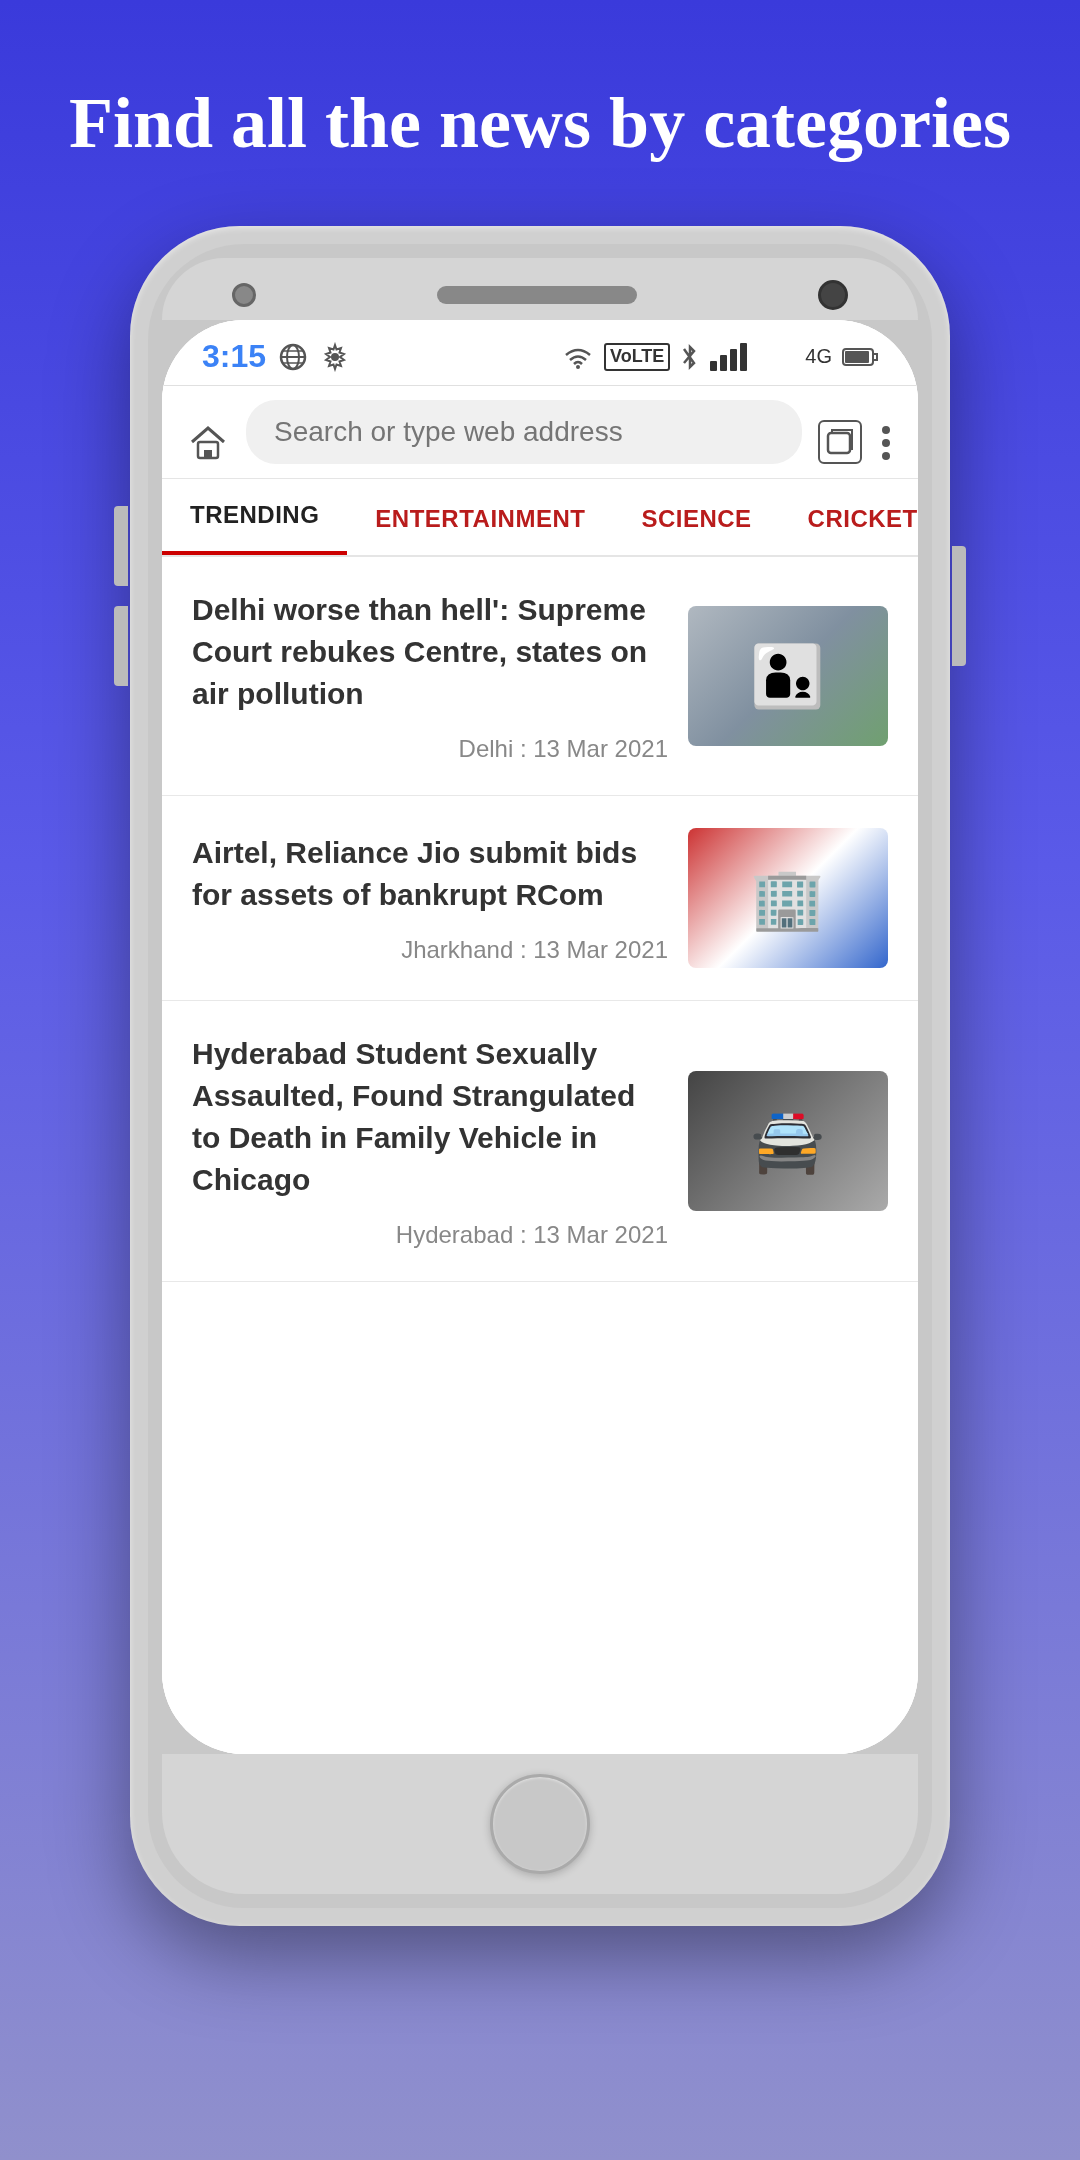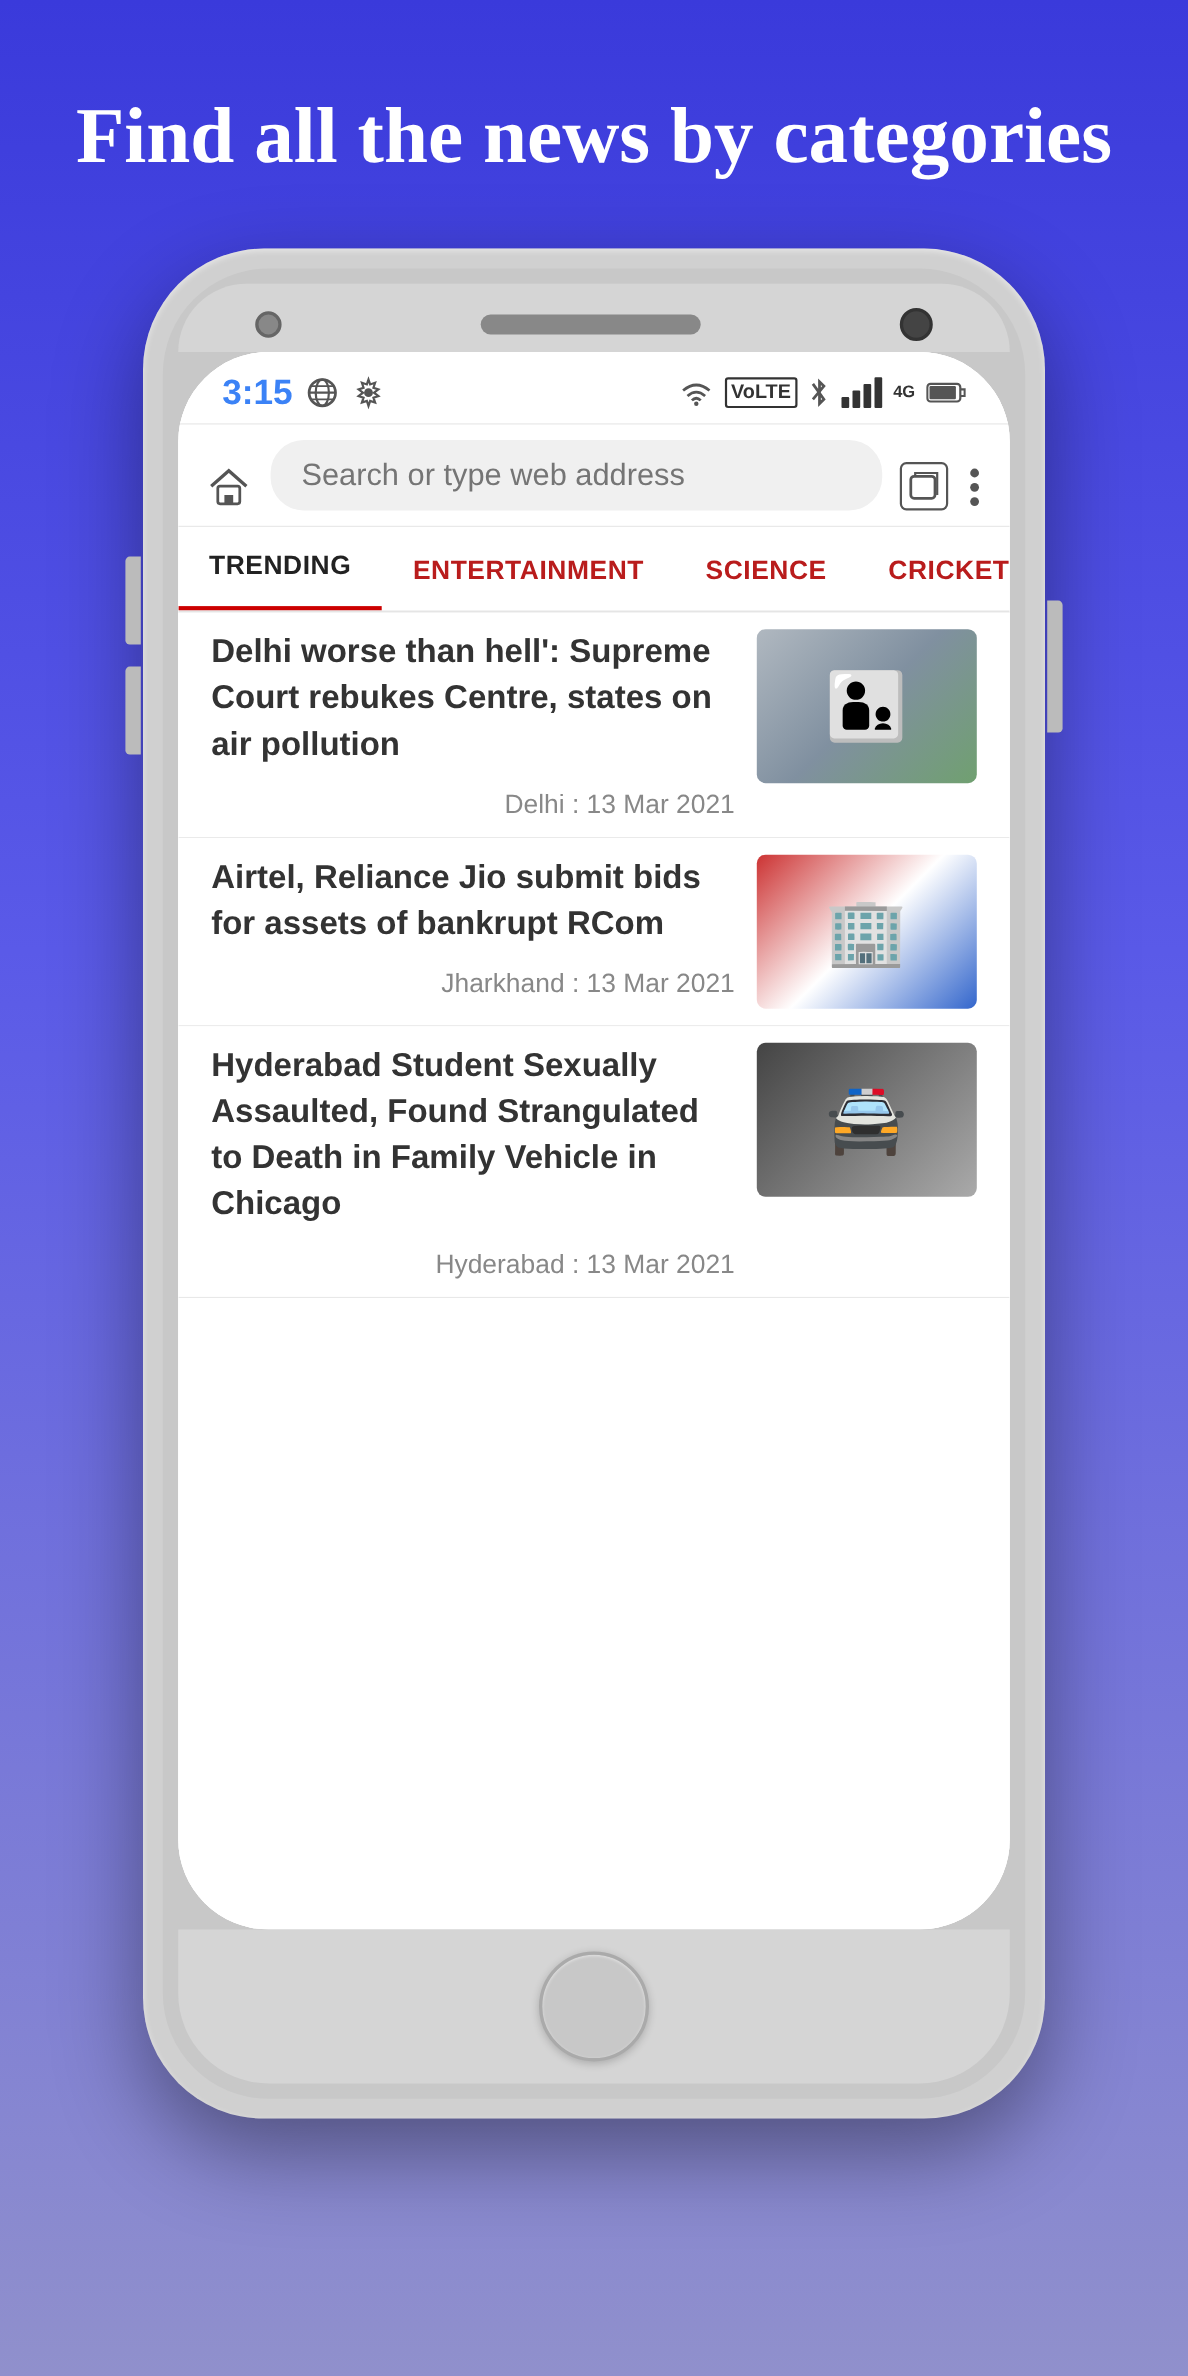--- a/index.html
+++ b/index.html
@@ -211,22 +211,22 @@
     
     .news-list {
       flex: 1;
       overflow: hidden;
       background: white;
     }
 
     .news-item {
       display: flex;
       justify-content: space-between;
-      align-items: flex-start;
-      padding: 15px 30px;
+      align-items: center;
+      padding: 32px 30px;
       border-bottom: 1px solid #e8e8e8;
       gap: 20px;
       background: white;
     }
 
     .news-text {
       flex: 1;
       display: flex;
       flex-direction: column;
       justify-content: space-between;
@@ -402,21 +402,21 @@
               <path d="M4 8 L14 22 L10 26 L10 6 L14 10 L4 22" stroke="#555" stroke-width="2.5" fill="none"></path>
             </svg>
 
             <div class="signal-bars">
               <div class="signal-bar" style="height:10px;"></div>
               <div class="signal-bar" style="height:16px;"></div>
               <div class="signal-bar" style="height:22px;"></div>
               <div class="signal-bar" style="height:28px;"></div>
             </div>
 
-            <div style="font-size:15px;font-weight:700;color:#333;">4G</div>
+            <div style="font-size:20px;font-weight:400;color:#333;margin-left:48px;">4G</div>
 
             <svg width="36" height="22" viewBox="0 0 36 22" fill="none">
               <rect x="1" y="3" width="30" height="16" rx="3" stroke="#555" stroke-width="2"></rect>
               <rect x="3" y="5" width="24" height="12" rx="1" fill="#555"></rect>
               <path d="M31 8 L35 8 L35 14 L31 14" stroke="#555" stroke-width="2" fill="none"></path>
             </svg>
           </div>
         </div>
 
         <div class="url-bar">

